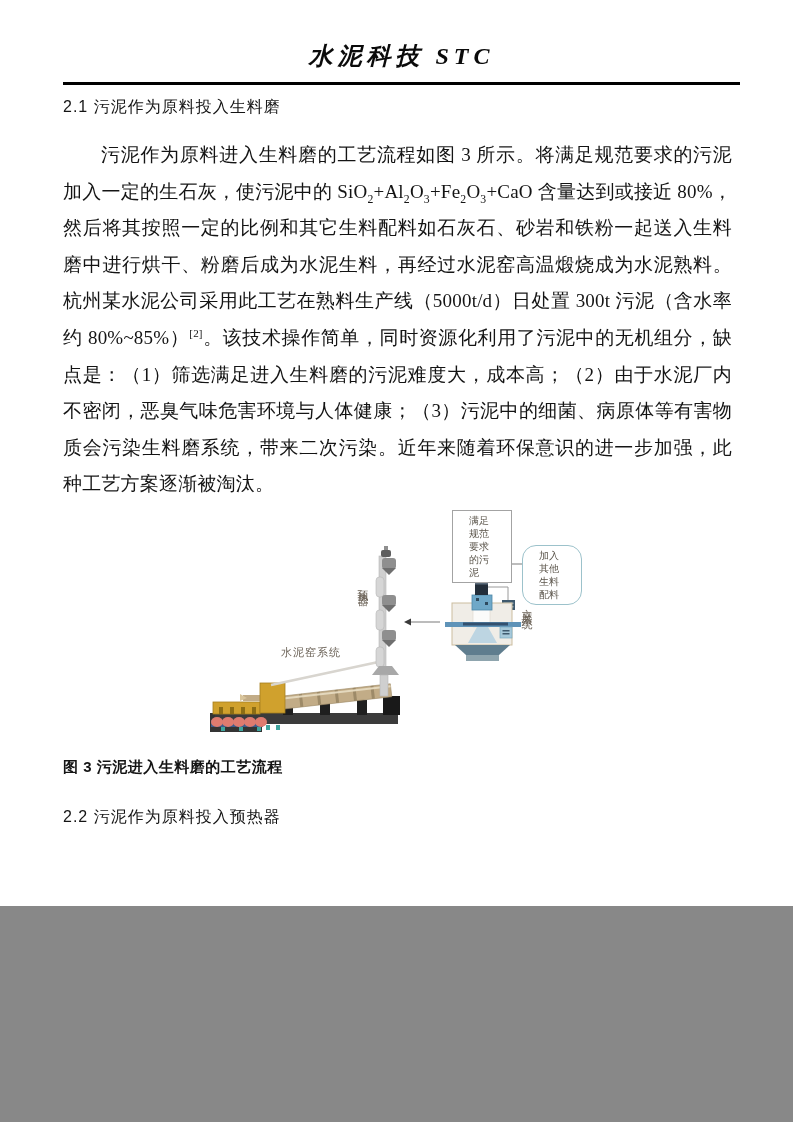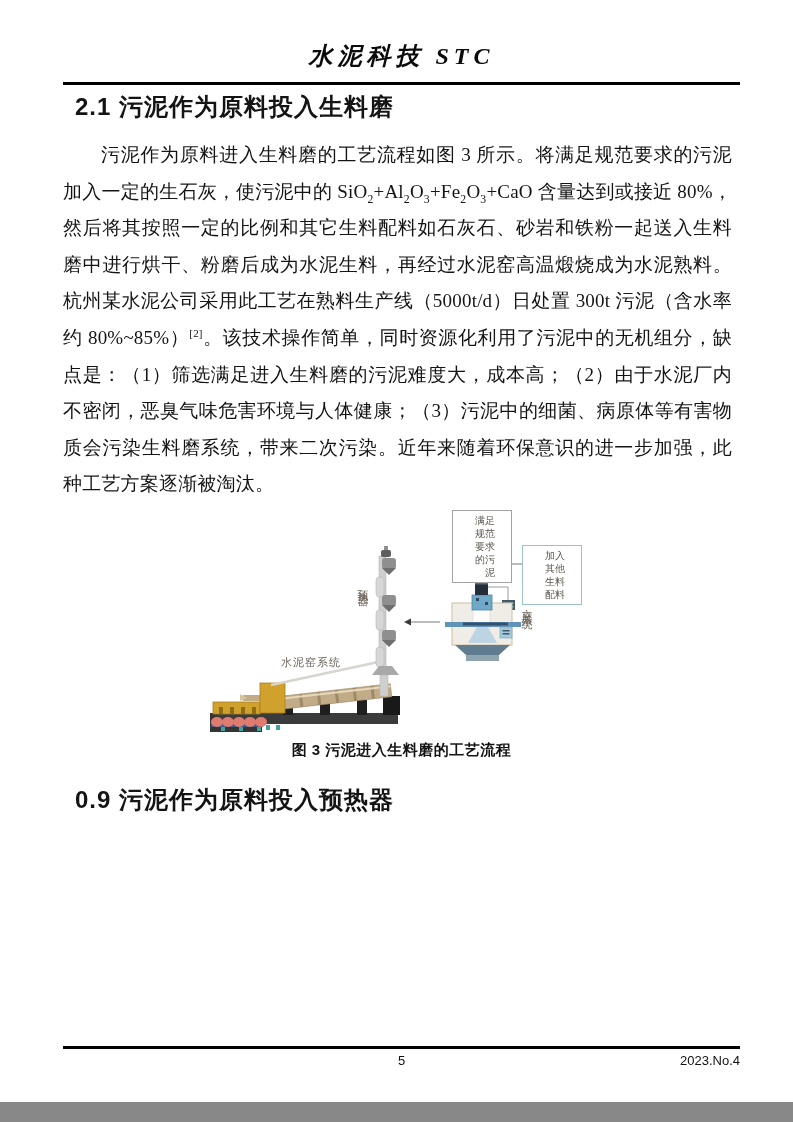--- a/index.html
+++ b/index.html
@@ -1,53 +1,53 @@
 <!DOCTYPE html>
 <html><head>
 <meta charset="utf-8">
 <style>
   html,body { margin:0; padding:0; background:#888; }
   .page {
-    position:relative; width:793px; height:1102px; margin:0 auto;
+    position:relative; width:793px; height:906px; margin:0 auto;
     background:#ffffff; overflow:hidden;
     font-family:"Liberation Serif","DejaVu Serif",serif; color:#141414;
     box-sizing:border-box; padding:40px 53px 0 63px;
   }
   .journal-title {
     text-align:center; font-size:24px; line-height:32px;
     font-style:italic; letter-spacing:5px; font-weight:bold; color:#0a0a0a;
   }
   .top-rule { border-bottom:3px solid #000; margin-top:10px; }
   .sec-heading {
     font-family:"Liberation Sans","DejaVu Sans",sans-serif;
-    font-weight:bold; font-size:24px; line-height:26px; margin:9px 0 0 12px;
+    font-weight:normal; font-size:16px; line-height:26px; margin:9px 0 0 0;
     letter-spacing:1px;
   }
   .sec-heading.second { margin-top:27px; }
   .body-para {
     margin:17px 8px 0 0; font-size:19px; line-height:36.6px;
     text-align:justify; text-indent:2em; letter-spacing:0.2px;
   }
   .body-para sup { font-size:0.58em; line-height:0; }
   .body-para sub { font-size:0.62em; line-height:0; }
   .figure-wrap { position:relative; width:380px; height:226px; margin:5px 0 0 150px; }
   .figure-wrap svg { position:absolute; left:0; top:0; overflow:visible; }
   .flow-box {
     position:absolute; background:#fff; border:1px solid #a3a3a3;
     width:60px; box-sizing:border-box; padding:3px 16px;
-    font-size:10px; line-height:13px; text-align:right; color:#5c564c;
+    font-size:10px; line-height:13px; text-align:left; color:#5c564c;
   }
   .flow-box.teal { border-color:#9cc2cb; }
   .diagram-label {
     position:absolute; font-size:11px; color:#6b6257; letter-spacing:1px;
   }
   .vertical { writing-mode:vertical-rl; text-orientation:upright; letter-spacing:3px; }
   .fig-caption {
-    text-align:center; font-family:"Liberation Sans","DejaVu Sans",sans-serif;
-    font-weight:bold; font-size:15px; margin-top:7px; letter-spacing:0.5px;
+    text-align:left; font-family:"Liberation Sans","DejaVu Sans",sans-serif;
+    font-weight:bold; font-size:15px; margin-top:24px; letter-spacing:0.5px;
   }
   .footer {
     position:absolute; left:63px; right:53px; top:1046px;
     border-top:3px solid #000;
     font-family:"Liberation Sans","DejaVu Sans",sans-serif; font-size:13px; color:#111;
     height:24px;
   }
   .page-num { position:absolute; left:0; right:0; top:4px; text-align:center; }
   .issue { position:absolute; right:0; top:4px; }
 </style>
@@ -171,29 +171,29 @@
         <polygon points="264,119 275,119 284,135 255,135" fill="#bdd5e2"></polygon>
         <polygon points="242,137 297,137 286,147 253,147" fill="#5f7d8e"></polygon>
         <rect x="253" y="147" width="33" height="6" fill="#8fa5ae"></rect>
         <rect x="287" y="119" width="12" height="11" fill="#a7c9da" stroke="#7aaac0" stroke-width="0.7"></rect>
         <rect x="289.5" y="122" width="7" height="1.5" fill="#3f5a6e"></rect>
         <rect x="289.5" y="125" width="7" height="1.5" fill="#3f5a6e"></rect>
       </g>
     </svg>
 
     <div class="flow-box" style="left:239px; top:2px;">满足规范要求的污泥</div>
-    <div class="flow-box teal" style="left:309px; top:37px;">加入其他生料配料</div>
+    <div class="flow-box teal" style="left:309px; top:37px;border-radius:14px;">加入其他生料配料</div>
     <div class="diagram-label vertical" style="left:142px; top:73px;">预热器</div>
     <div class="diagram-label vertical" style="left:306px; top:92px;">立磨系统</div>
-    <div class="diagram-label" style="left:68px; top:147px;">水泥窑系统</div>
+    <div class="diagram-label" style="left:68px; top:137px;">水泥窑系统</div>
   </div>
 
   <div class="fig-caption">图 3 污泥进入生料磨的工艺流程</div>
 
-  <div class="sec-heading second">0.9 污泥作为原料投入预热器</div>
+  <div class="sec-heading second">2.2 污泥作为原料投入预热器</div>
 
 
   <div class="footer">
     <div class="page-num">5</div>
     <div class="issue">2023.No.4</div>
   </div>
 
 </div>
 
 </body></html>

